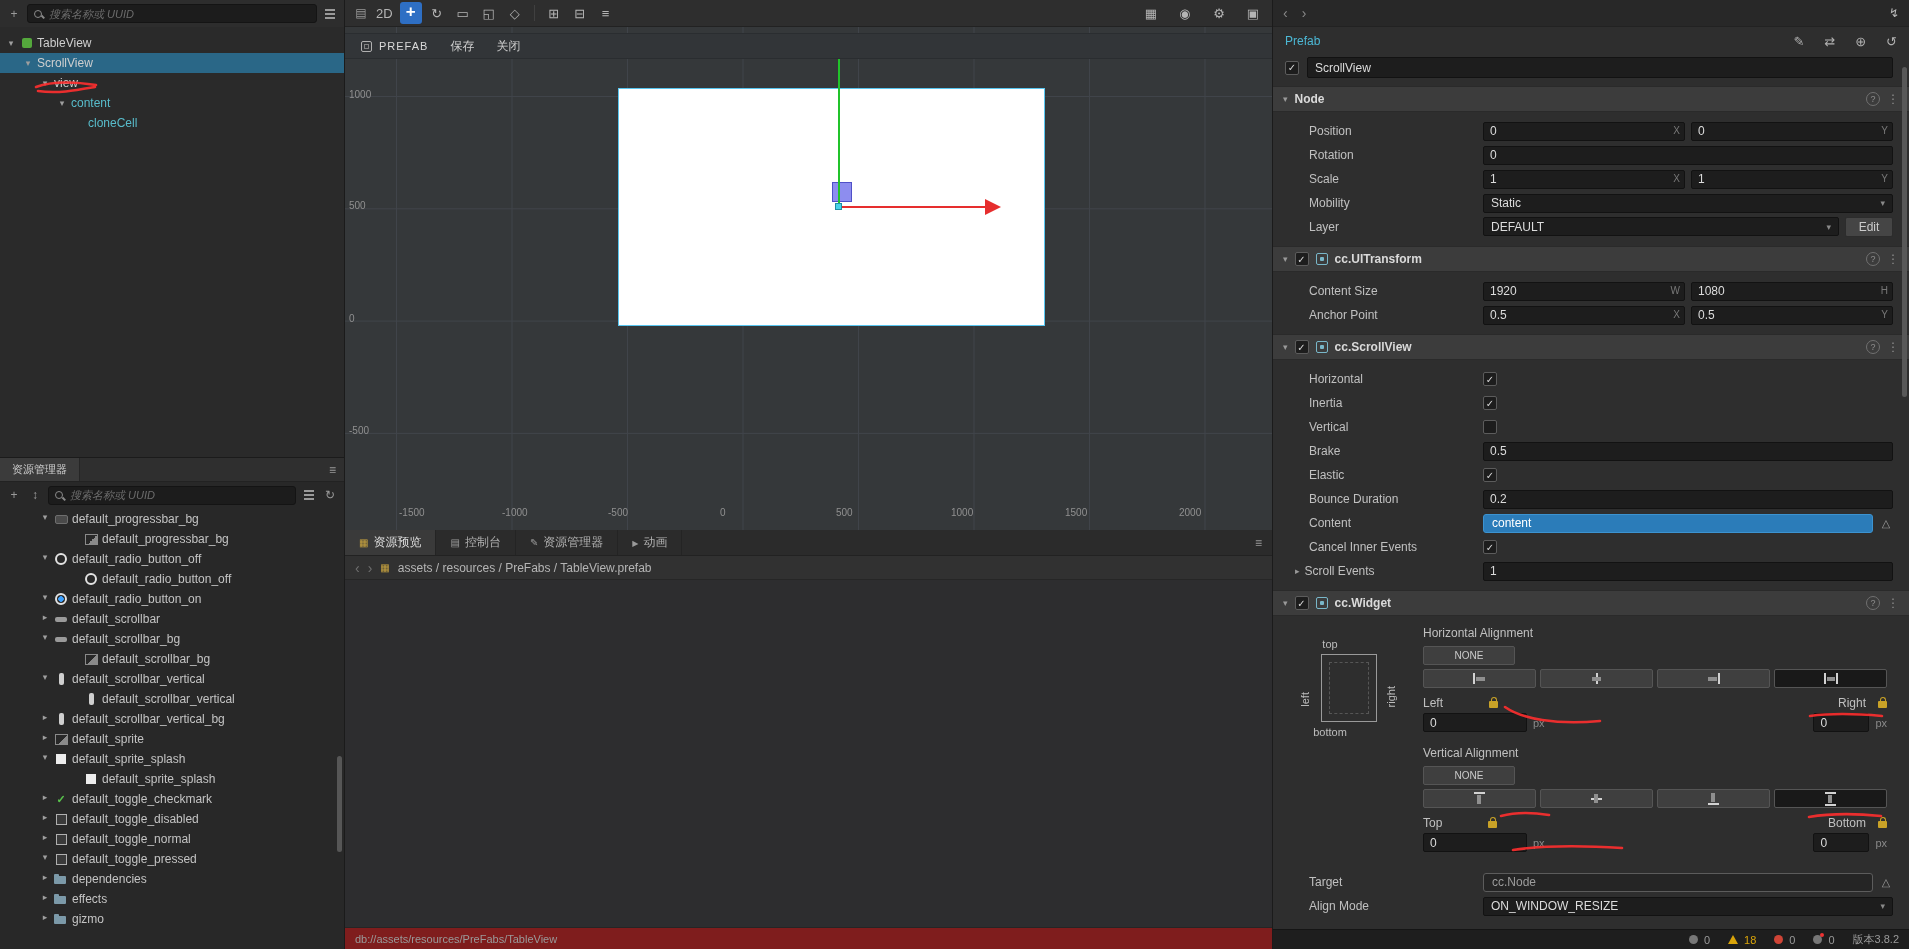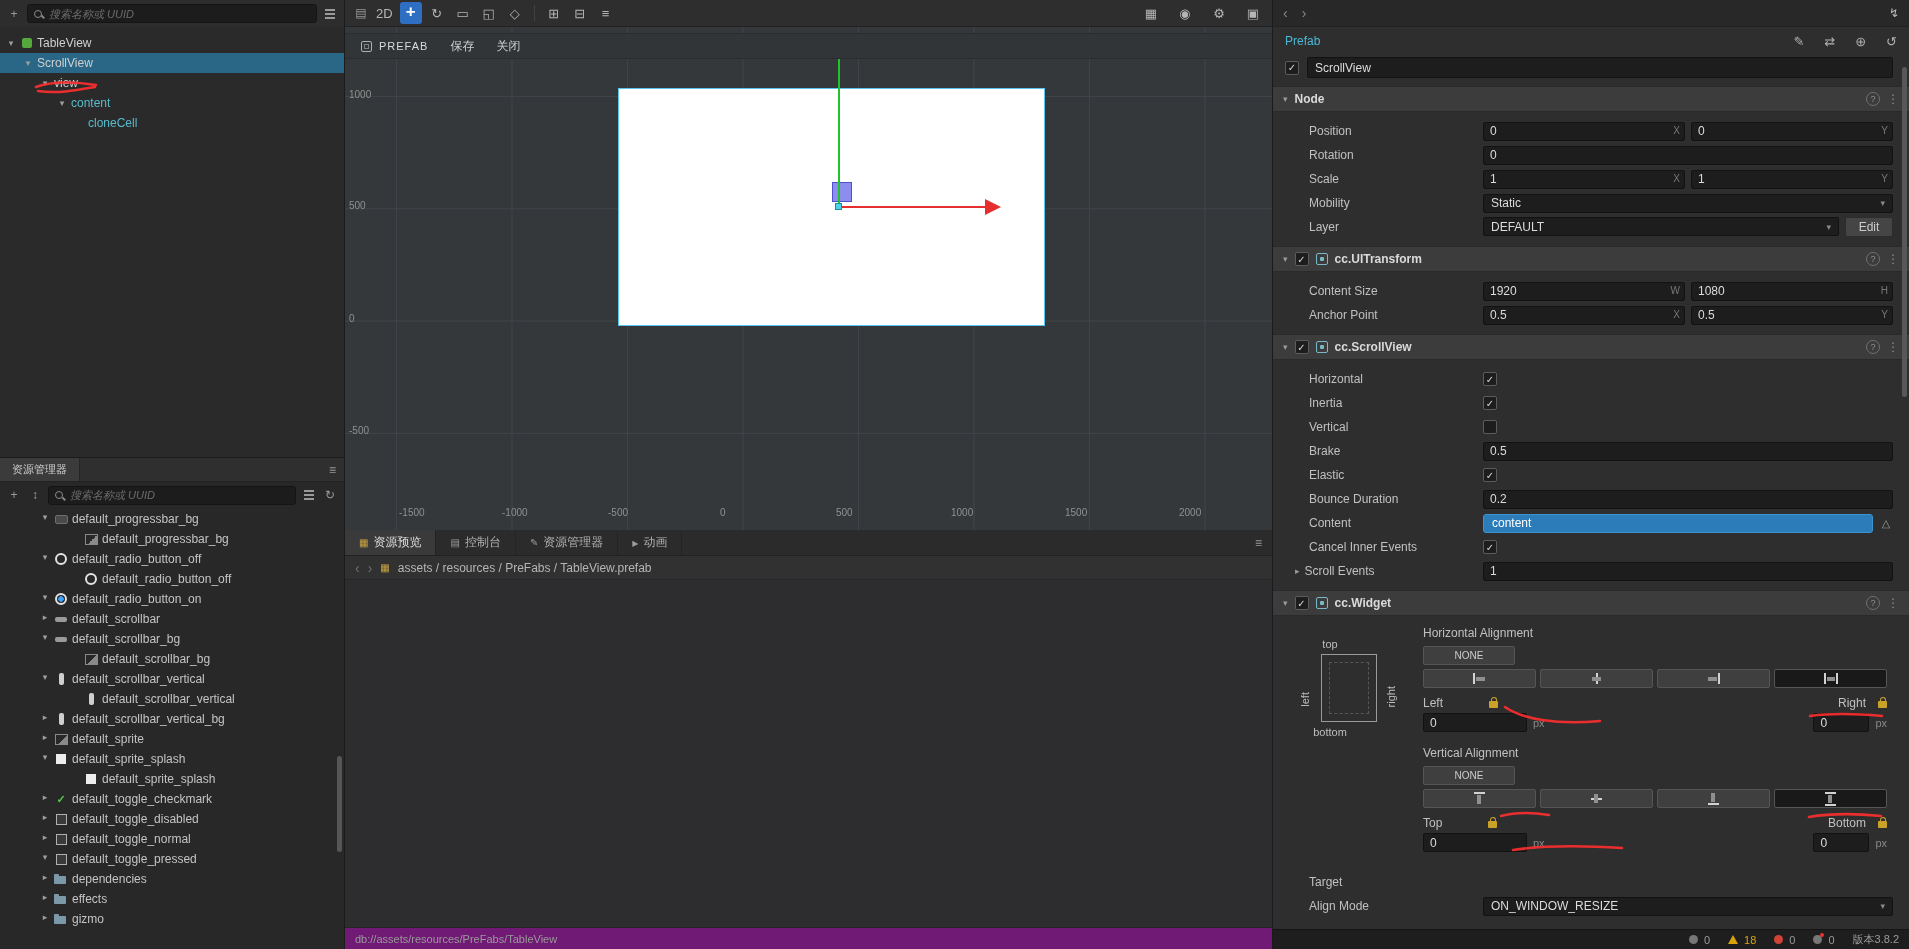--- a/index.html
+++ b/index.html
@@ -125,21 +125,21 @@
   .tabico[data-tabicon="console"]::before{content:"▤";}
   .tabico[data-tabicon="anim-editor"]::before{content:"✎";}
   .tabico[data-tabicon="anim"]::before{content:"▶";font-size:8px;}
   .tabsmenu{margin-left:auto;display:flex;align-items:center;padding:0 10px;color:#9a9a9a;}
   .crumb{height:24px;background:#313131;display:flex;align-items:center;gap:8px;padding:0 10px;
          border-bottom:1px solid #262626;flex:none;color:#8a8a8a;}
   .crumb .nav{font-size:14px;color:#707070;}
   .crumbico{color:#c9a43f;font-size:10px;}
   .crumbtxt{color:#b5b5b5;}
   .preview{flex:1;background:#2d2d2f;}
-  .cstatus{height:22px;background:#701a75;border-top:1px solid #252525;display:flex;align-items:center;
+  .cstatus{height:22px;background:#7f1d1d;border-top:1px solid #252525;display:flex;align-items:center;
            padding:0 10px;color:#9a9a9a;font-size:11px;flex:none;}
 
   
   .right{position:absolute;left:1272px;top:0;width:637px;height:949px;background:#2e2e2e;
          border-left:1px solid #1b1b1b;display:flex;flex-direction:column;}
   .rheader{height:27px;background:#282828;border-bottom:1px solid #222;display:flex;align-items:center;
            padding:0 10px;gap:14px;color:#8a8a8a;font-size:14px;flex:none;}
   .rh-right{margin-left:auto;color:#b9b9b9;font-size:12px;}
   .rbody{flex:1;position:relative;overflow:hidden;}
   .prefabrow{height:28px;display:flex;align-items:center;padding:0 12px;gap:8px;}
@@ -1017,20 +1017,26 @@
                 <span class="px">px</span>
               </span>
             </div>
           </div>
         </div>
 
         <div class="prow" data-type="obj">
           <div class="plabel">
             <span>Target</span>
           </div>
+          <div class="pval">
+            <div class="var var-obj">
+              <div class="objfield">cc.Node</div>
+              <span class="picker" data-picker="node"></span>
+            </div>
+          </div>
         </div>
         <div class="prow" data-type="select">
           <div class="plabel">
             <span>Align Mode</span>
           </div>
           <div class="pval">
             <div class="var var-select">
               <div class="select">
                 <span>ON_WINDOW_RESIZE</span>
                 <span class="chev">▾</span>

